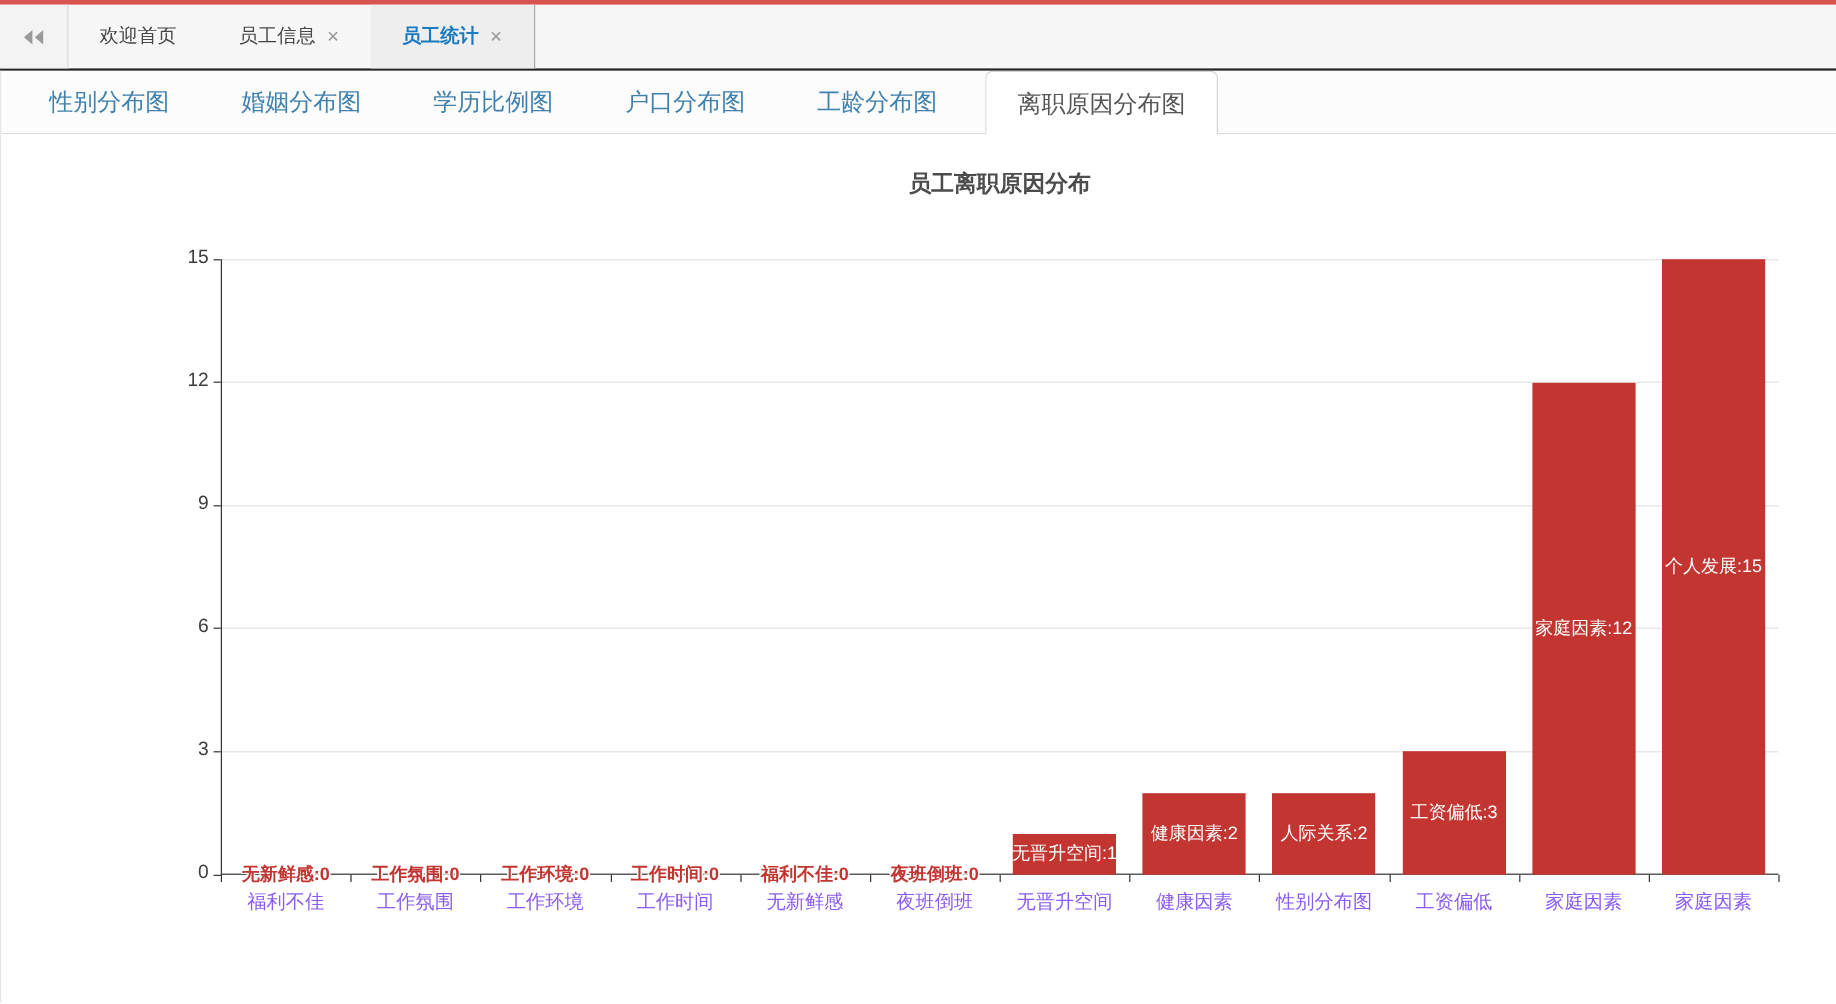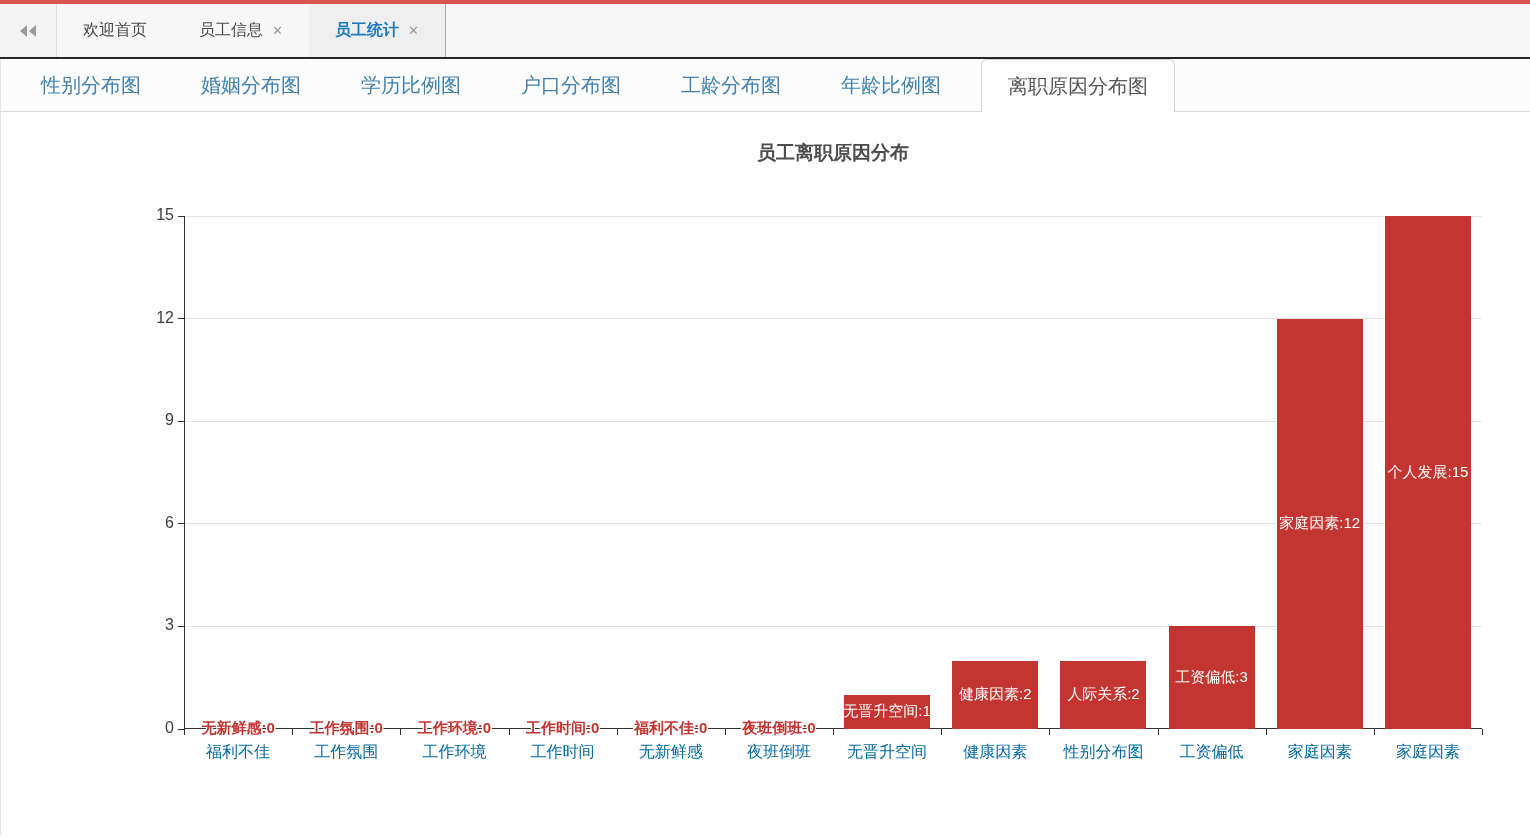--- a/index.html
+++ b/index.html
@@ -124,21 +124,21 @@
     position: absolute; width: 1px; height: 6px; background: #333;
   }
   .ylabel {
     position: absolute;
     width: 60px; text-align: right;
     font-size: 16px; color: #3d3d3d;
   }
   .catlabel {
     position: absolute;
     text-align: center;
-    font-size: 16px; color: #0369a1;
+    font-size: 16px; color: #8b5cf6;
   }
   .bar {
     position: absolute;
     background: #c23531;
     cursor: pointer;
   }
   .barlabel {
     position: absolute;
     text-align: center;
     font-size: 15px;
@@ -176,21 +176,20 @@
     <span class="close">✕</span>
   </div>
 </div>
 
 <div class="chart-tabs">
   <div class="chart-tab">性别分布图</div>
   <div class="chart-tab">婚姻分布图</div>
   <div class="chart-tab">学历比例图</div>
   <div class="chart-tab">户口分布图</div>
   <div class="chart-tab">工龄分布图</div>
-  <div class="chart-tab">年龄比例图</div>
   <div class="chart-tab active">离职原因分布图</div>
 </div>
 
 <div class="content">
   <div class="chart-title">员工离职原因分布</div>
   <div class="plot" id="plot">
       <div class="gridline" style="top: 409.9px;"></div>
       <div class="gridline" style="top: 307.3px;"></div>
       <div class="gridline" style="top: 204.7px;"></div>
       <div class="gridline" style="top: 102.1px;"></div>

